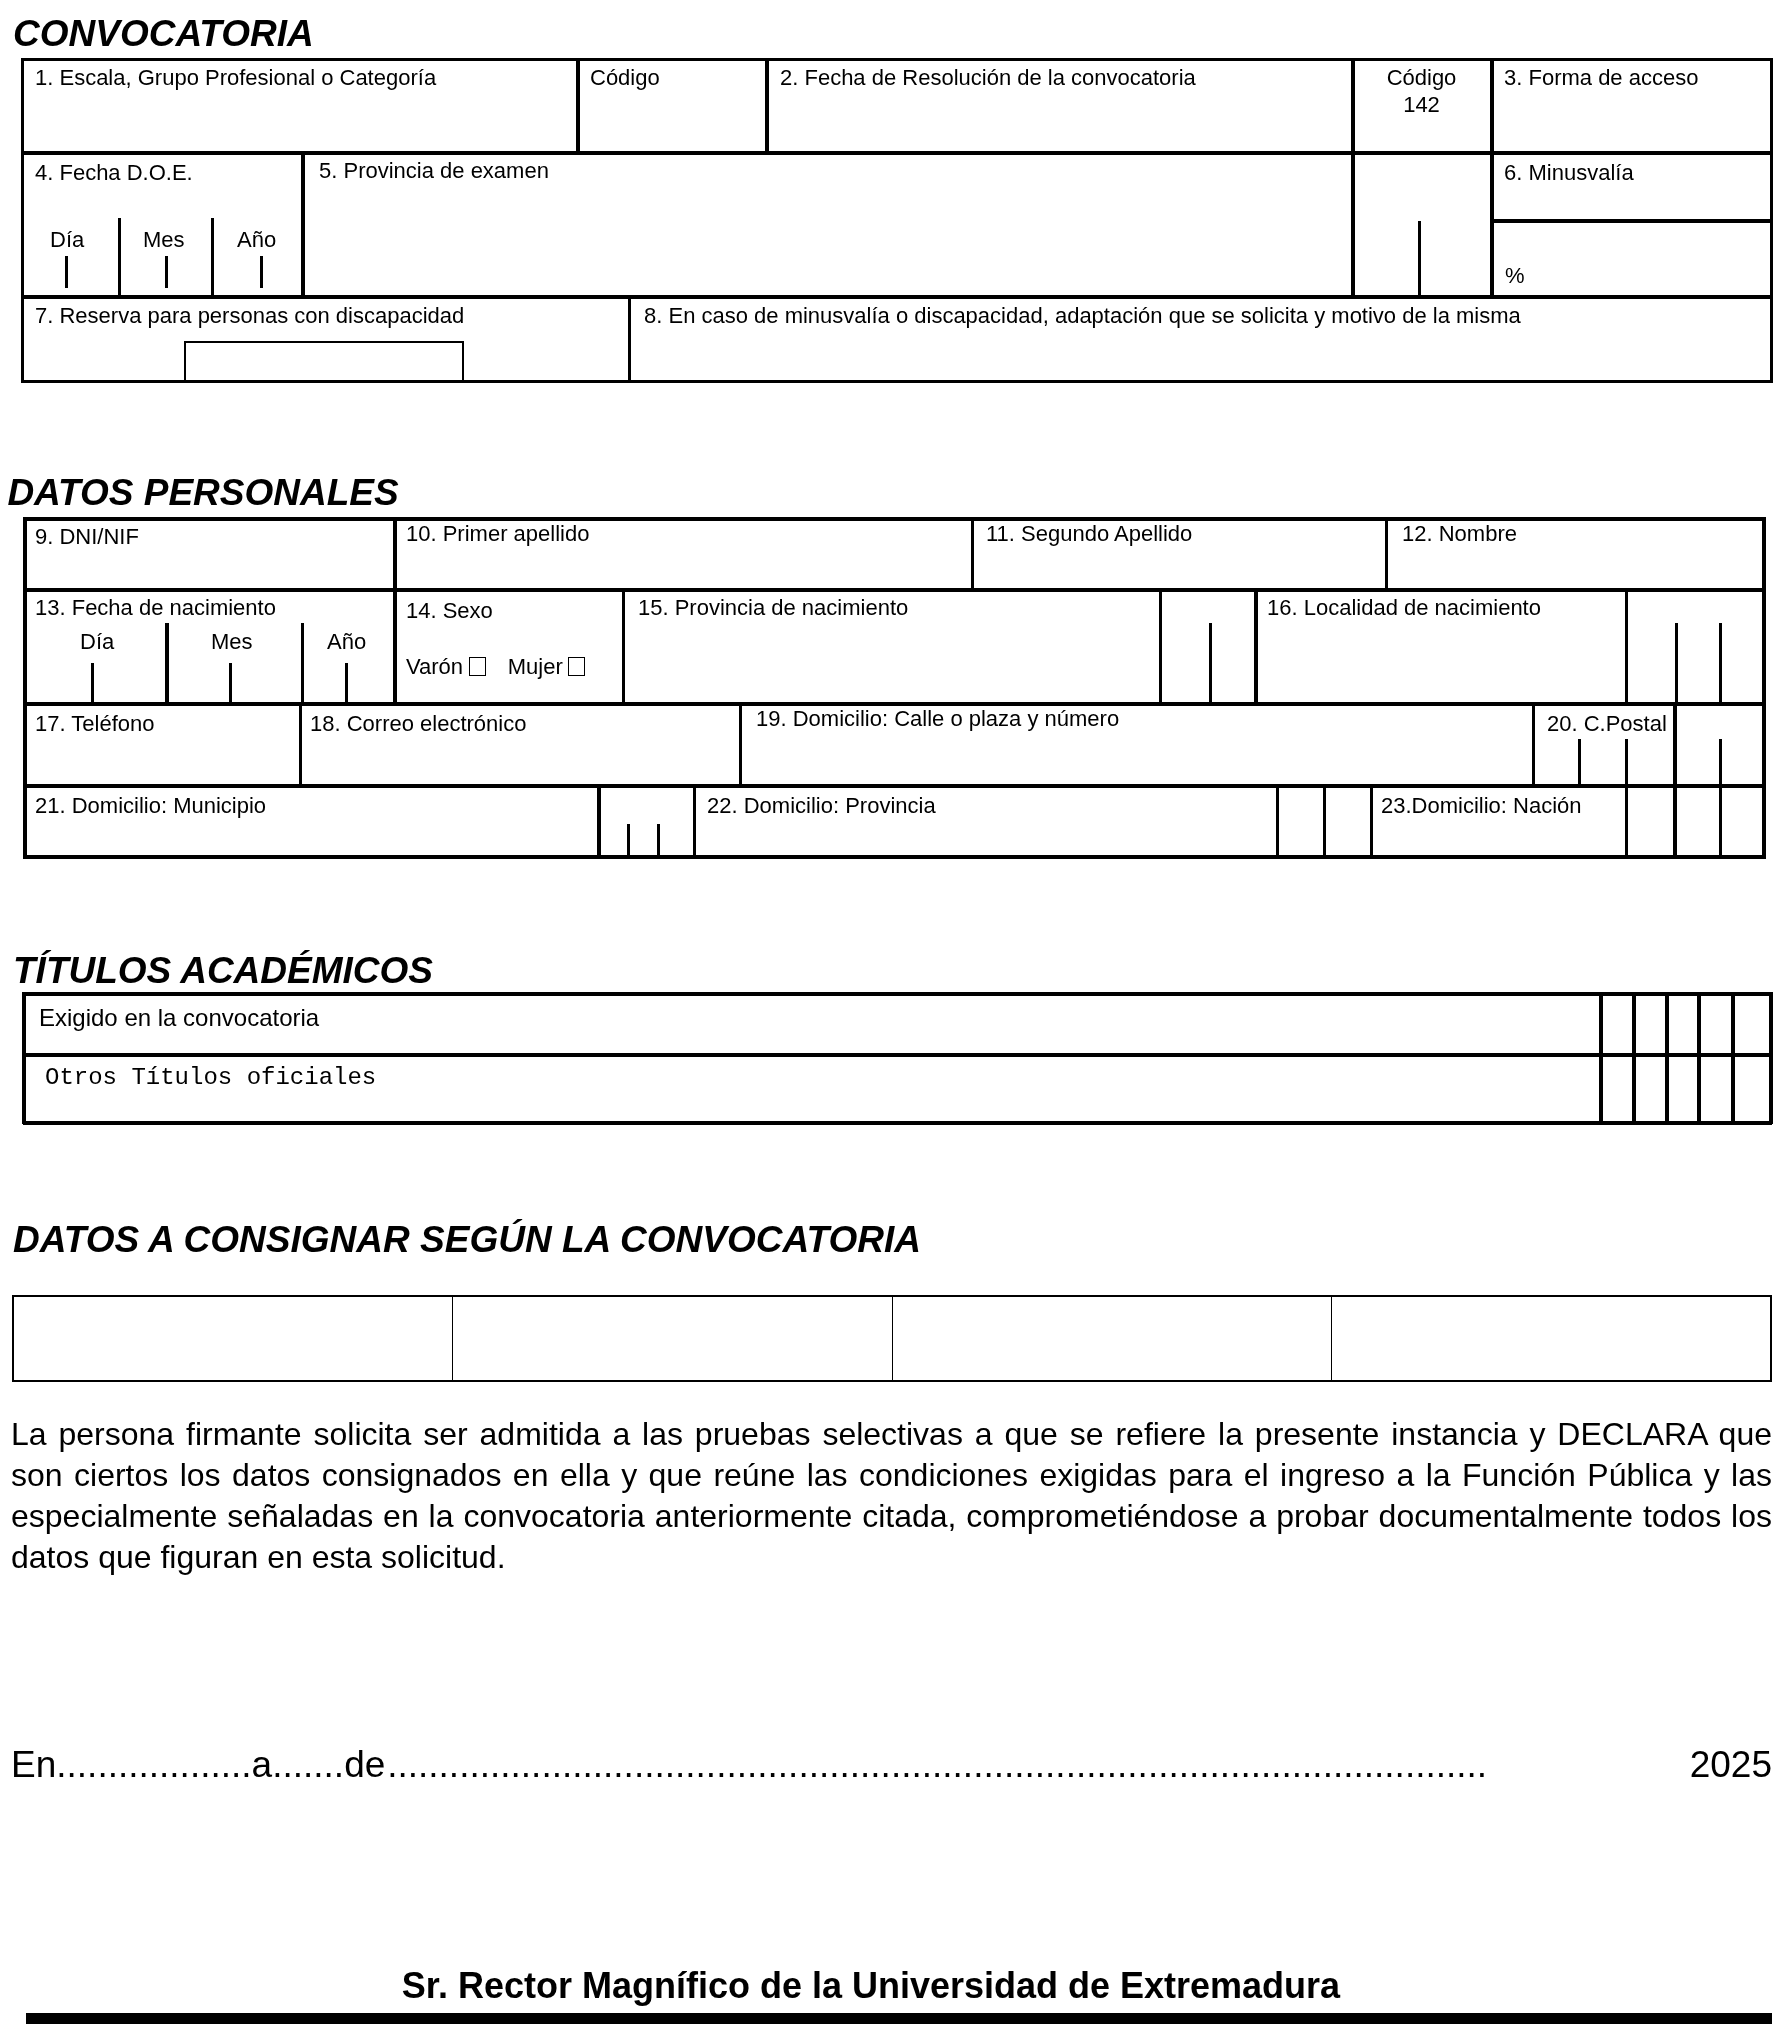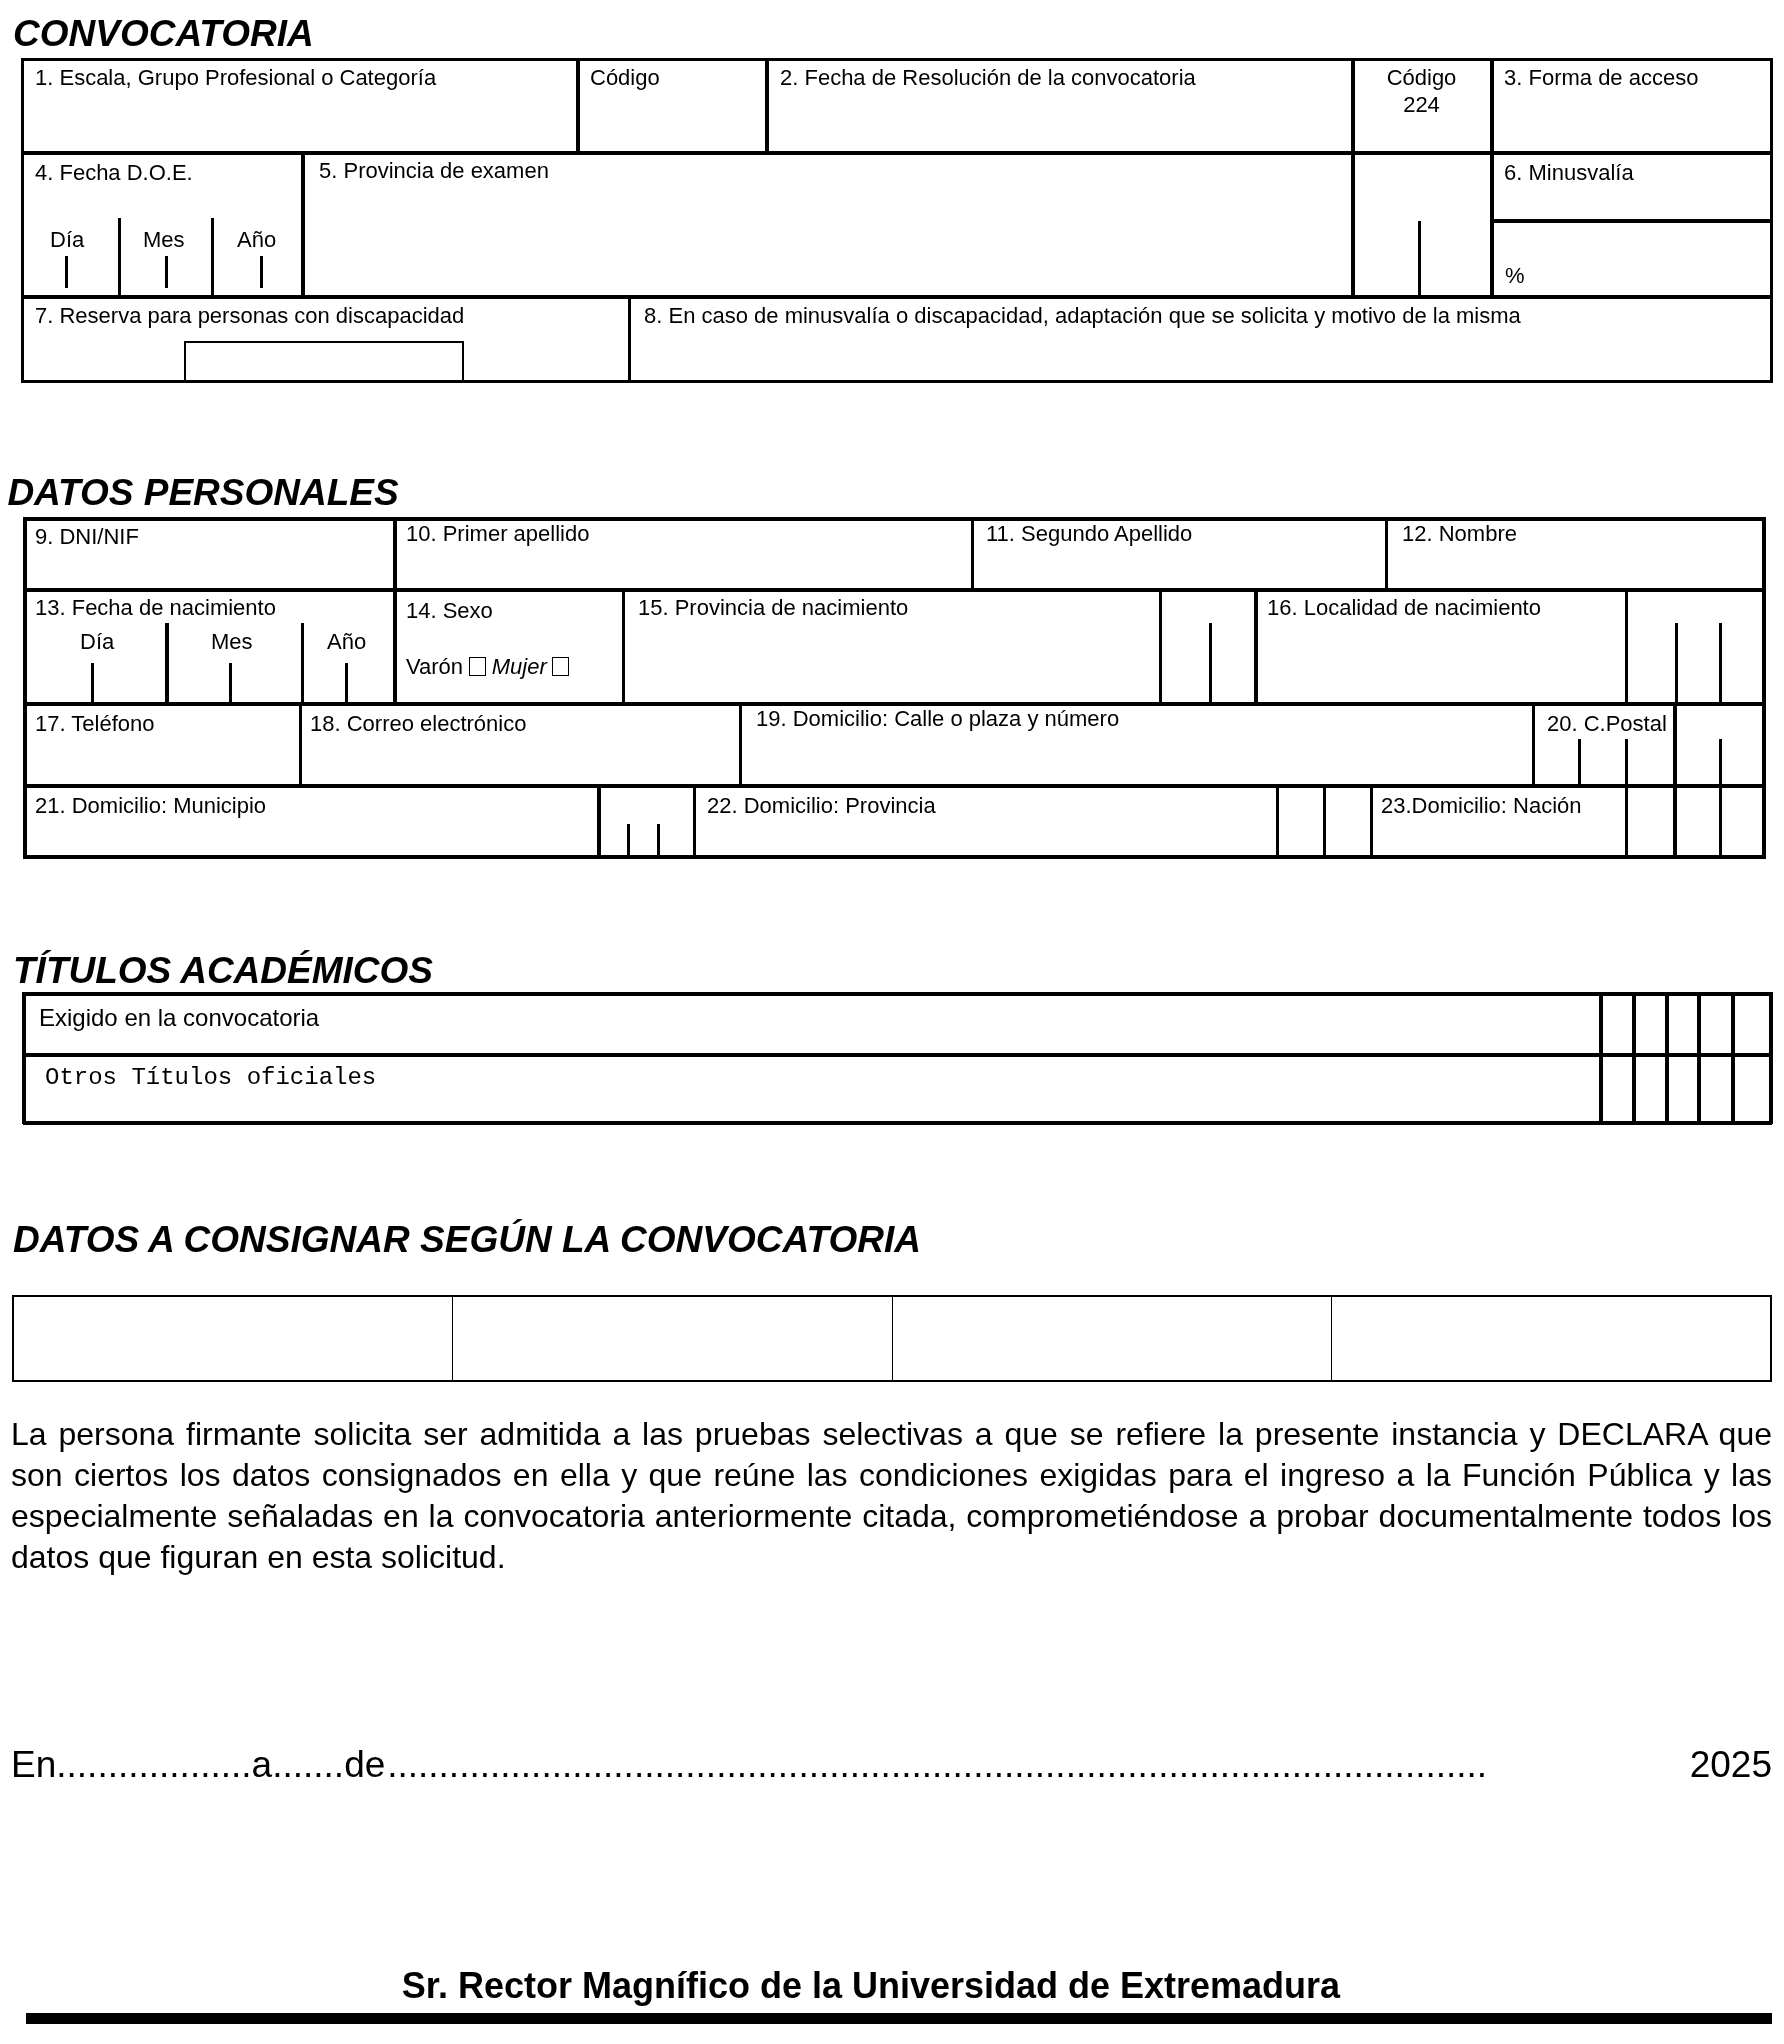--- a/index.html
+++ b/index.html
@@ -40,21 +40,21 @@
   <div class="vl" style="left:1351px; top:58px; height:95px;"></div>
   <div class="vl" style="left:1490px; top:58px; height:95px;"></div>
 
   <div class="field" style="left:24px; top:61px; width:551px; height:90px;"></div>
   <div class="lbl" style="left:35px; top:65px;">1. Escala, Grupo Profesional o Categoría</div>
   <div class="field" style="left:580px; top:61px; width:185px; height:90px;"></div>
   <div class="lbl" style="left:590px; top:65px;">Código</div>
   <div class="field" style="left:769px; top:61px; width:581px; height:90px;"></div>
   <div class="lbl" style="left:780px; top:65px;">2. Fecha de Resolución de la convocatoria</div>
   <div class="lbl" style="left:1354px; top:65px; width:135px; text-align:center;">Código</div>
-  <div class="lbl" style="left:1354px; top:92px; width:135px; text-align:center;">224</div>
+  <div class="lbl" style="left:1354px; top:92px; width:135px; text-align:center;">142</div>
   <div class="field" style="left:1493px; top:61px; width:275px; height:90px;"></div>
   <div class="lbl" style="left:1504px; top:65px;">3. Forma de acceso</div>
 
   <div class="vl" style="left:301px; top:153px; height:144px;"></div>
   <div class="vl" style="left:1351px; top:153px; height:144px;"></div>
   <div class="vl" style="left:1490px; top:153px; height:144px;"></div>
   <div class="hl" style="left:1490px; top:219px; width:283px;"></div>
 
   <div class="thin-v" style="left:118px; top:218px; height:79px;"></div>
   <div class="thin-v" style="left:211px; top:218px; height:79px;"></div>
@@ -127,21 +127,21 @@
   <div class="lbl" style="left:80px; top:629px;">Día</div>
   <div class="lbl" style="left:211px; top:629px;">Mes</div>
   <div class="lbl" style="left:327px; top:629px;">Año</div>
   <div class="field" style="left:28px; top:659px; width:136px; height:43px;"></div>
   <div class="field" style="left:170px; top:659px; width:130px; height:43px;"></div>
   <div class="field" style="left:304px; top:659px; width:88px; height:43px;"></div>
 
   <div class="lbl" style="left:406px; top:598px;">14. Sexo</div>
   <div class="lbl" style="left:406px; top:654px;">
     <span>Varón</span><span class="checkbox"></span>
-    <span style="margin-left:0;font-style:italic;">Mujer</span><span class="checkbox"></span>
+    <span style="margin-left:16px;">Mujer</span><span class="checkbox"></span>
   </div>
 
   <div class="field" style="left:627px; top:593px; width:531px; height:109px;"></div>
   <div class="lbl" style="left:638px; top:595px;">15. Provincia de nacimiento</div>
   <div class="field" style="left:1162px; top:593px; width:91px; height:109px;"></div>
   <div class="field" style="left:1260px; top:593px; width:365px; height:109px;"></div>
   <div class="lbl" style="left:1267px; top:595px;">16. Localidad de nacimiento</div>
   <div class="field" style="left:1629px; top:593px; width:133px; height:109px;"></div>
 
   <div class="thin-v" style="left:299px; top:704px; height:82px;"></div>

